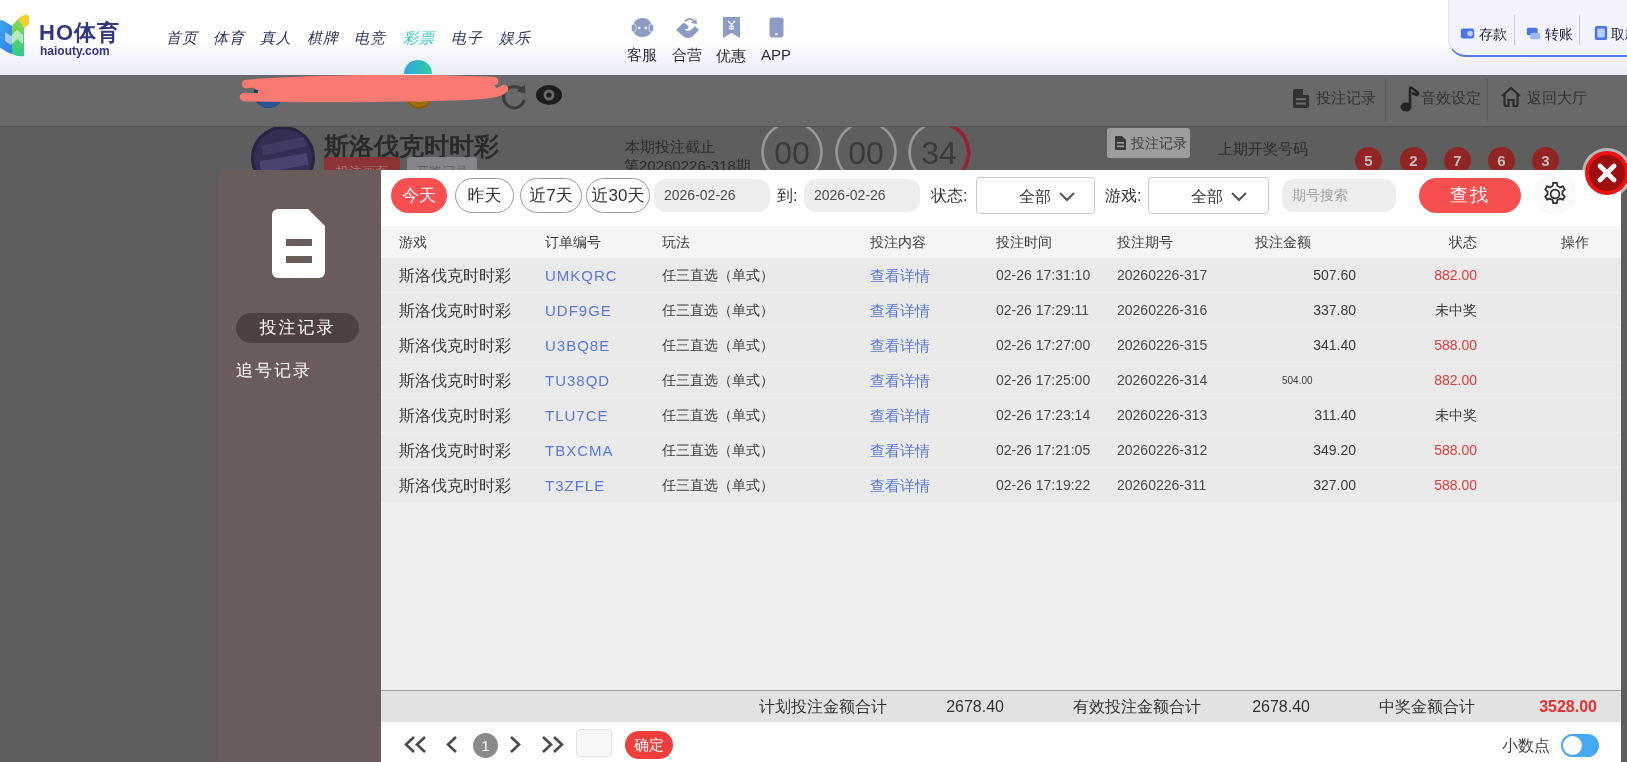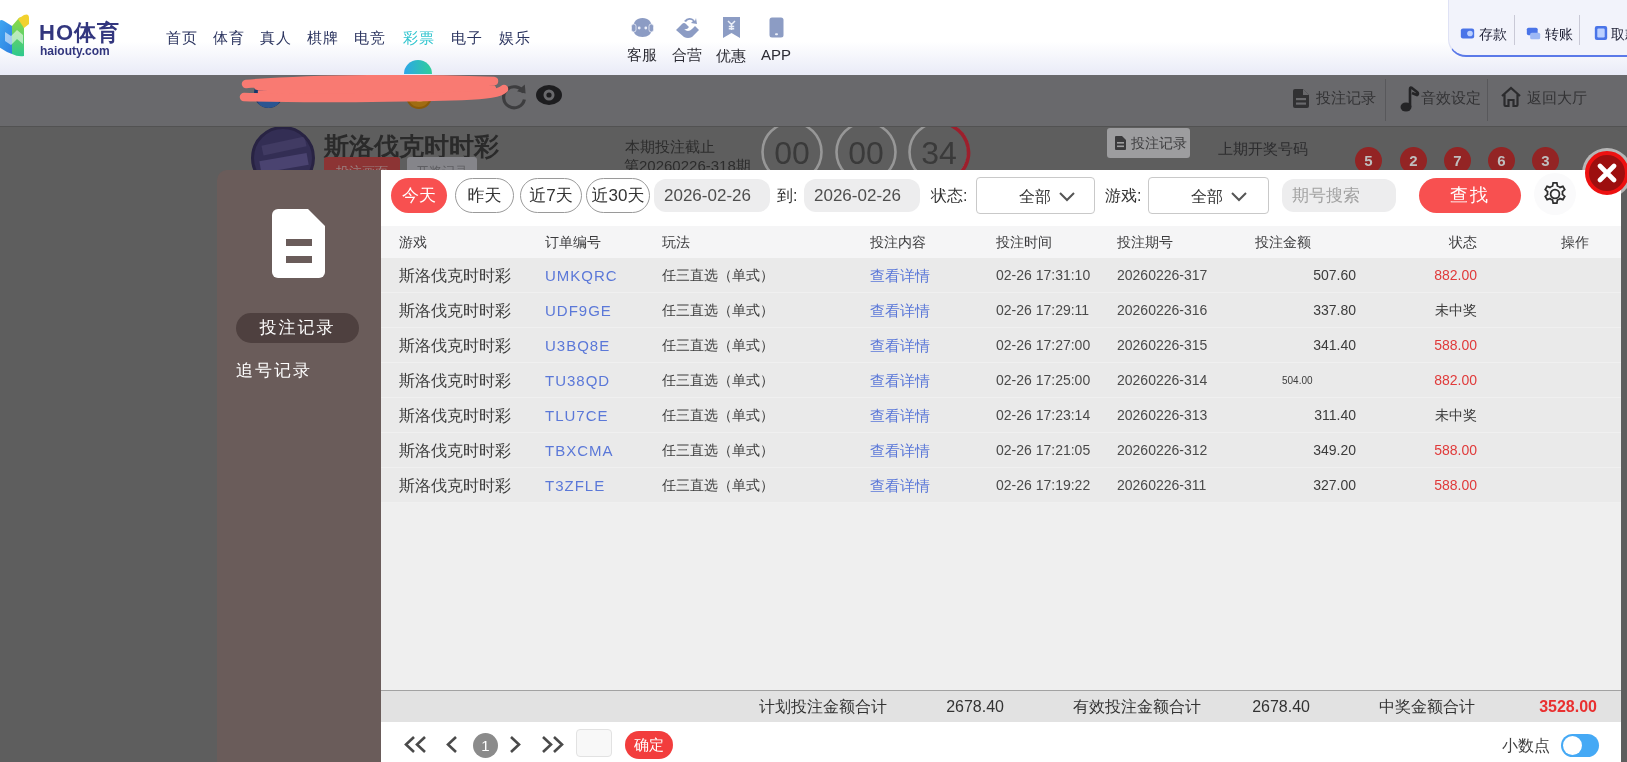--- a/index.html
+++ b/index.html
@@ -2,21 +2,21 @@
 <html><head>
 <meta charset="utf-8">
 <style>
 html,body{margin:0;padding:0;}
 #stage{position:relative;width:1627px;height:762px;overflow:hidden;
   font-family:"Liberation Sans",sans-serif;background:#5e5e5e;}
 .abs{position:absolute;}
 
 #header{position:absolute;left:0;top:0;width:1627px;height:75px;
   background:linear-gradient(#ffffff 55%,#e9ebf7);border-bottom:0;z-index:10;}
-.nav{position:absolute;top:29px;font-size:15px;color:#2c3560;letter-spacing:1px;}
+.nav{position:absolute;top:29px;font-size:15px;color:#2c3560;letter-spacing:1px;font-style:italic;}
 .logo-t{position:absolute;left:39px;top:18px;font-size:22px;font-weight:bold;color:#32367e;letter-spacing:1px;}
 .logo-s{position:absolute;left:40px;top:44px;font-size:12px;font-weight:bold;color:#32367e;}
 .hicon{position:absolute;top:17px;width:60px;text-align:center;}
 .hicon .t{font-size:15px;color:#2c2c34;margin-top:4px;}
 #rtab{position:absolute;left:1448px;top:0;width:179px;height:55px;background:#f2f3fb;
   border-bottom:2px solid #5b79e8;border-left:1px solid #dfe2f5;border-bottom-left-radius:18px;}
 .rt-item{position:absolute;top:26px;font-size:14px;color:#23253a;white-space:nowrap;}
 .rt-sep{position:absolute;top:15px;width:1px;height:30px;background:#c9c9d6;}
 
 #toolbar{position:absolute;left:0;top:75px;width:1627px;height:51px;background:#69696c;
@@ -26,21 +26,21 @@
 
 #content{position:absolute;left:0;top:127px;width:1627px;height:635px;background:#5e5e5e;z-index:1;}
 
 #modal{position:absolute;left:0;top:0;width:1627px;height:762px;z-index:20;pointer-events:none;}
 #sidebar{position:absolute;left:217px;top:170px;width:164px;height:592px;background:#6a5c5a;
   border-top-left-radius:10px;}
 #panel{position:absolute;left:381px;top:170px;width:1240px;height:592px;background:#ffffff;}
 .pillbtn{position:absolute;top:178px;height:35px;line-height:35px;text-align:center;
   border-radius:18px;font-size:17px;box-sizing:border-box;}
 .dinput{position:absolute;top:179px;height:33px;line-height:33px;background:#ededee;
-  border-radius:12px;font-size:17px;color:#4e4e4e;padding-left:10px;box-sizing:border-box;}
+  border-radius:12px;font-size:14px;color:#4e4e4e;padding-left:10px;box-sizing:border-box;}
 .flabel{position:absolute;top:186px;font-size:16px;color:#333;}
 .fselect{position:absolute;top:177px;height:37px;line-height:37px;border:1px solid #c9c9c9;
   border-radius:4px;background:#fff;font-size:16px;color:#333;box-sizing:border-box;padding-left:32px;}
 
 #thead{position:absolute;left:381px;top:226px;width:1240px;height:32px;background:#f5f5f6;}
 .th{position:absolute;top:0;height:32px;line-height:32px;font-size:14px;color:#3b3b3d;}
 #tbody{position:absolute;left:381px;top:258px;width:1240px;height:245px;background:#eaeaea;}
 .row{position:absolute;left:0;width:1240px;height:35px;line-height:35px;border-bottom:1px solid #f0f0f0;box-sizing:border-box;}
 .td{position:absolute;top:0;height:35px;line-height:35px;font-size:16px;color:#3c3c3c;}
 .blue{color:#5b78d8;}

